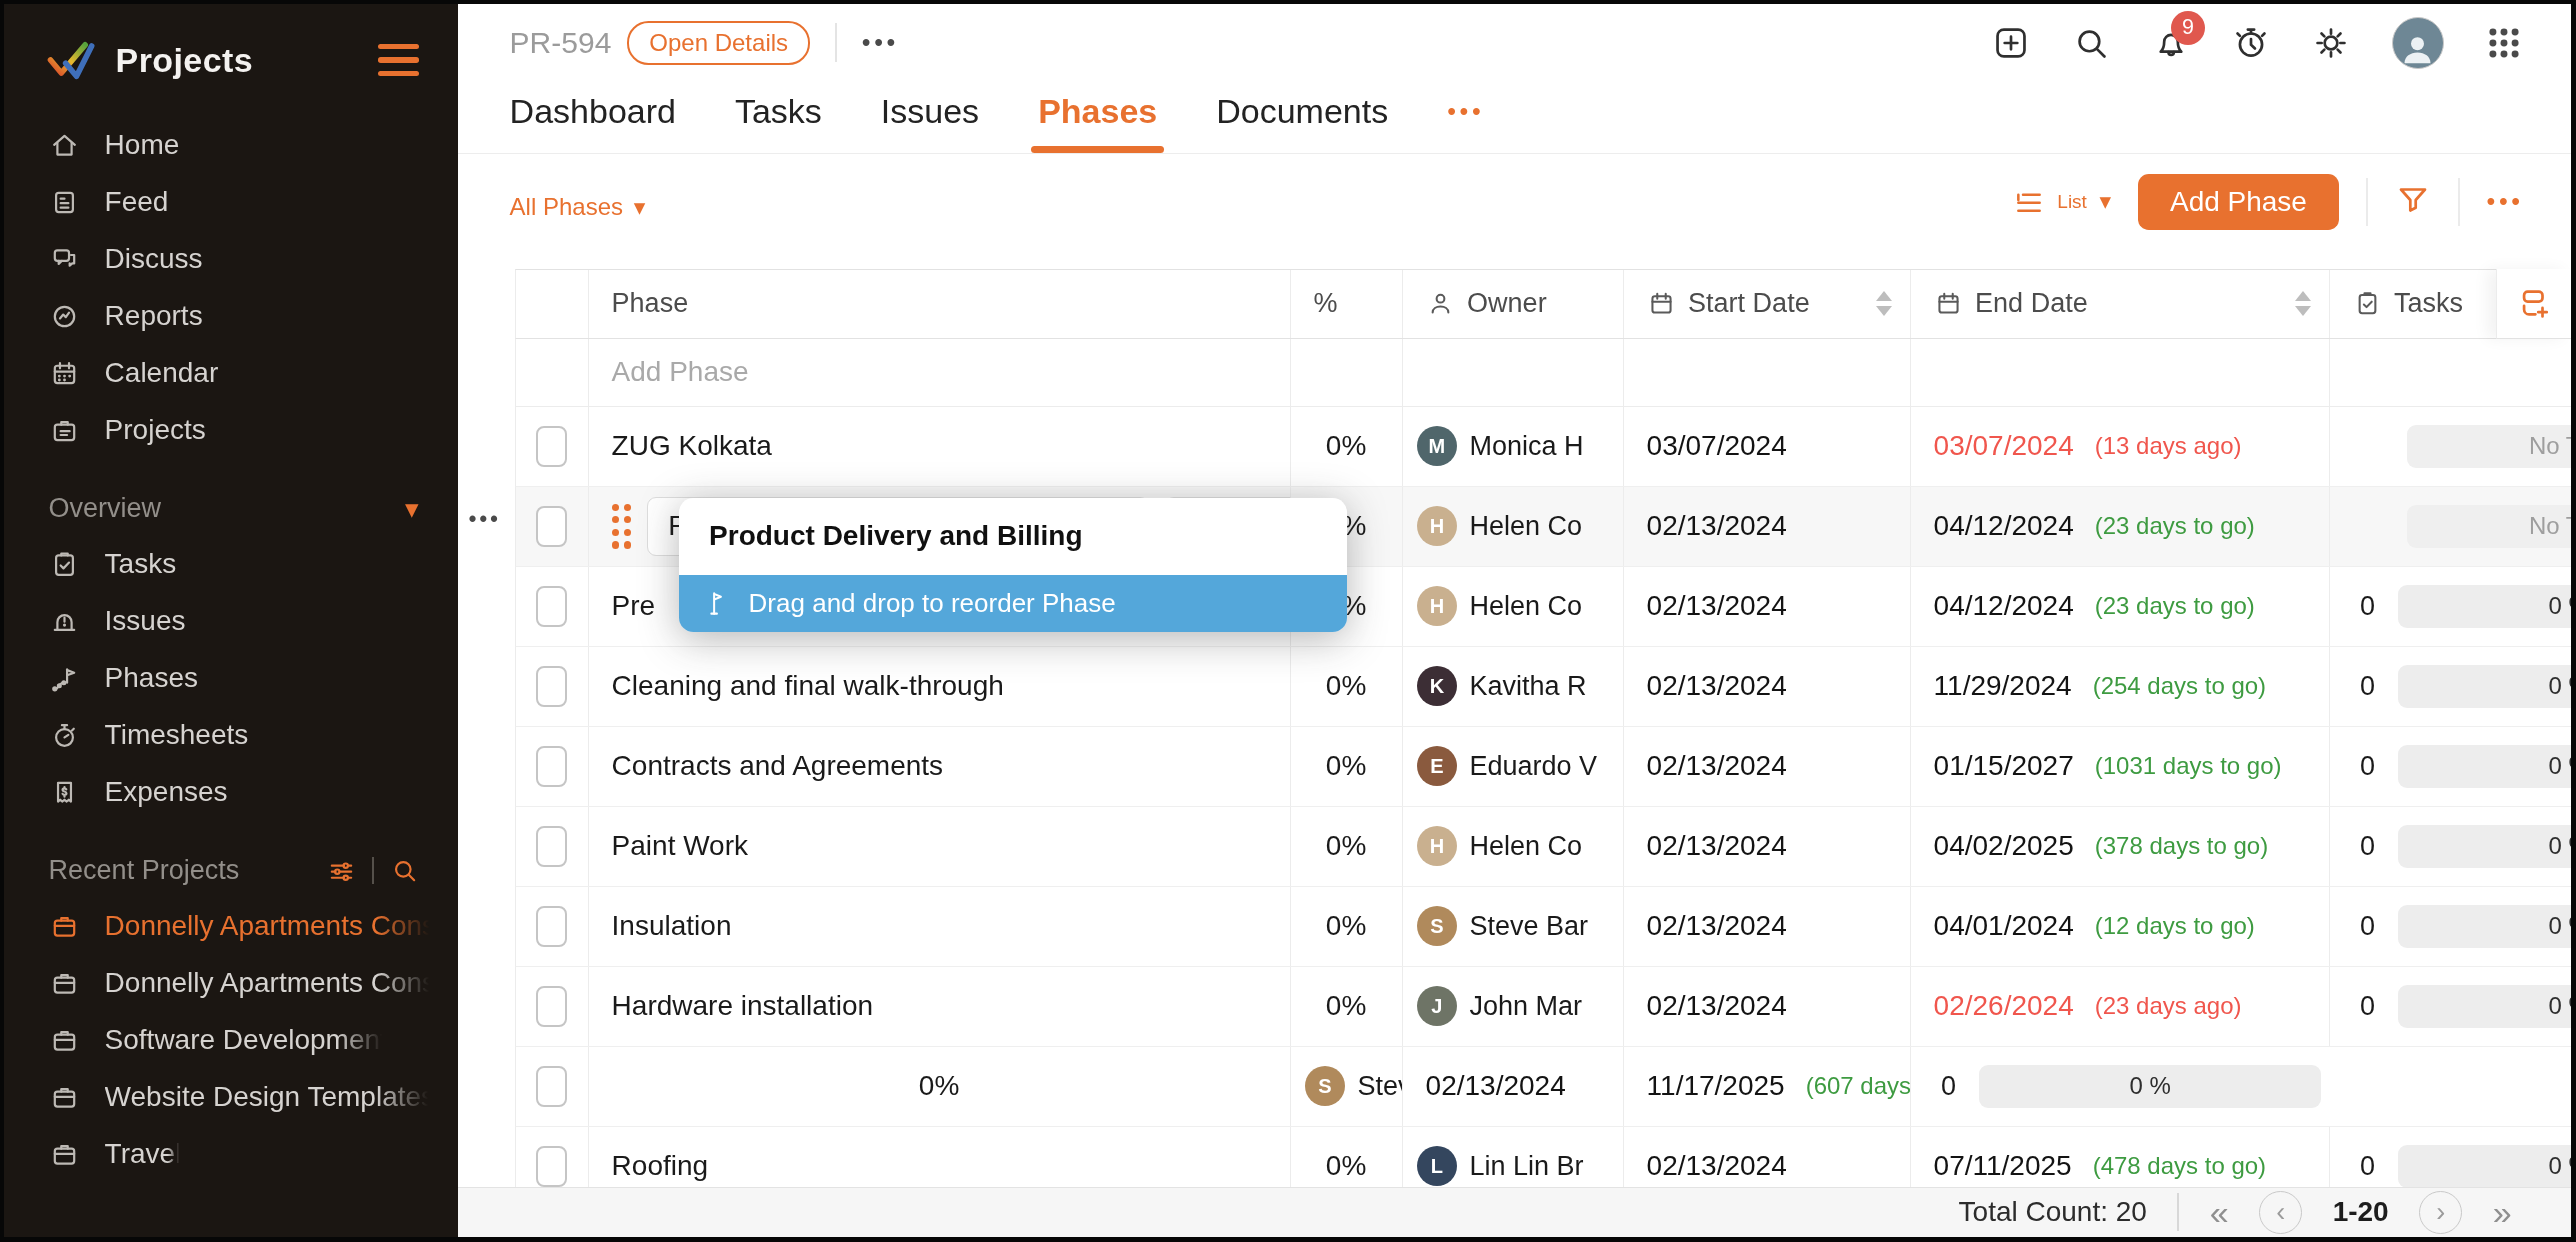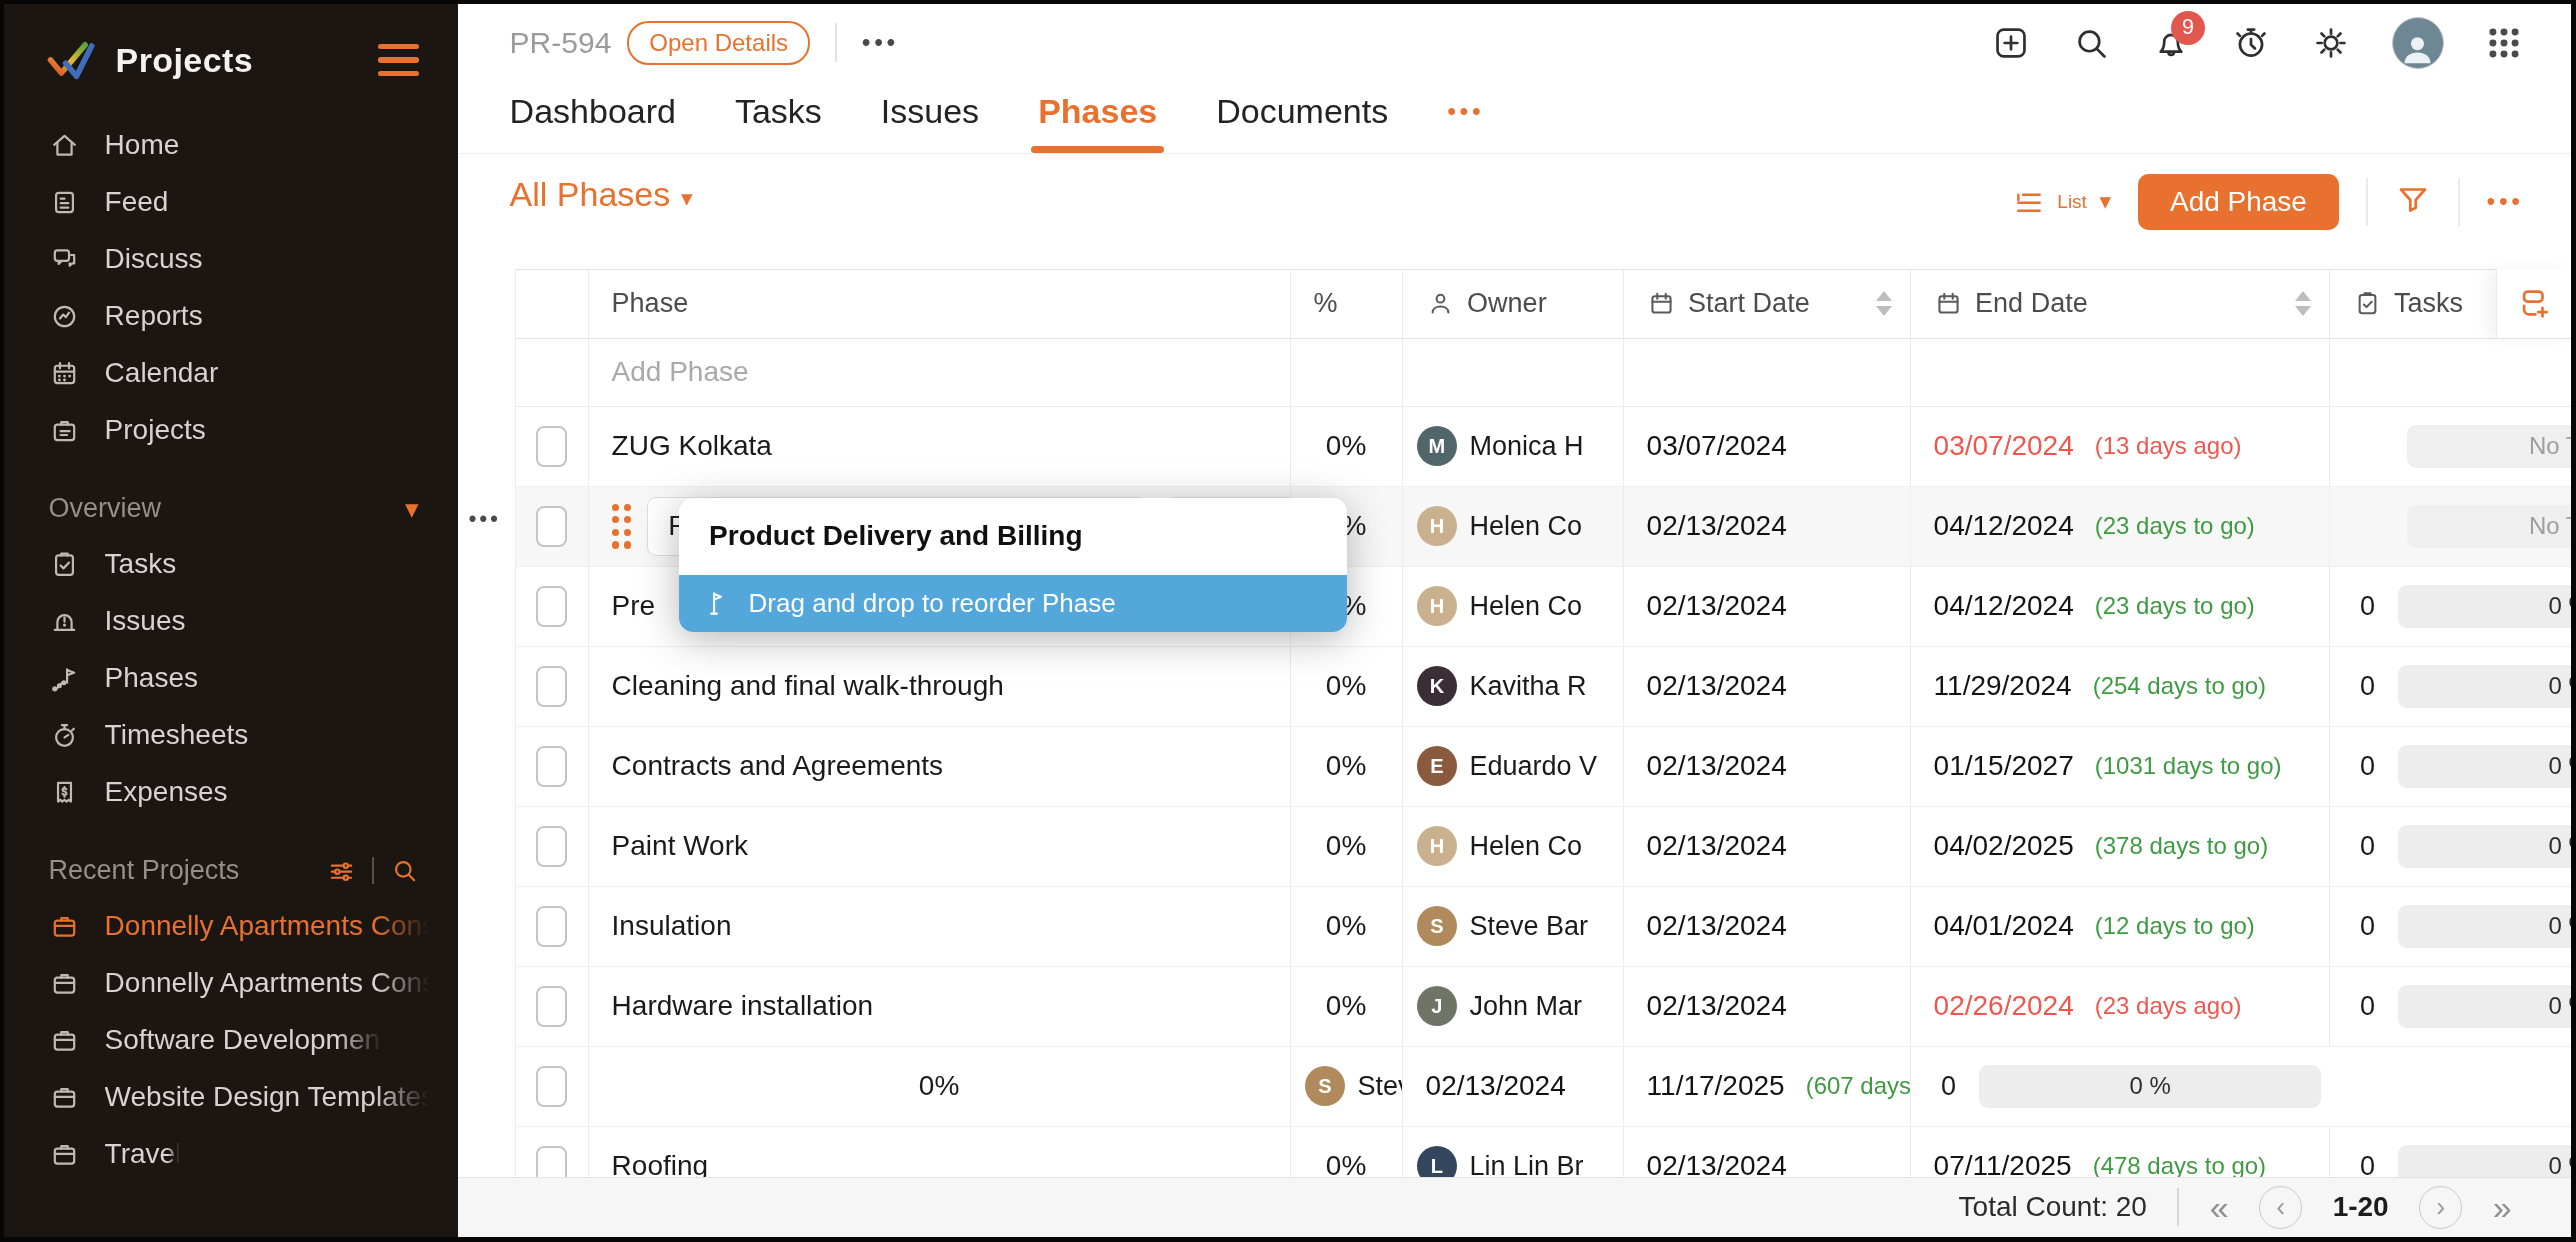--- a/index.html
+++ b/index.html
@@ -48,21 +48,21 @@
   .top-ic svg{width:38px; height:38px;}
   .badge{position:absolute; top:-12.5px; right:-14.3px; min-width:34px; height:34px; border-radius:17px; background:#e0584e; color:#fff; font-size:21.5px; display:flex; align-items:center; justify-content:center; padding:0 7.2px;}
   .avatar-top{width:52px; height:52px; border-radius:50%; background:#6e8795; border:1.8px solid #c9c9c9; overflow:hidden; display:flex; align-items:flex-end; justify-content:center; cursor:pointer;}
   .avatar-top svg{width:39px; height:39px; color:#ecf1f4;}
   .tabs{height:84px; display:flex; align-items:center; gap:59px; padding:0 47px 0 52px; border-bottom:1.8px solid #ededed;}
   .tab{font-size:34px; color:#232323; cursor:pointer; position:relative; height:100%; display:flex; align-items:center;}
   .tab.active{color:var(--accent); font-weight:600;}
   .tab.active::after{content:""; position:absolute; left:-7.2px; right:-7.2px; bottom:0; height:6.3px; border-radius:3.6px; background:var(--accent);}
 
   .toolbar{height:115px; display:flex; align-items:flex-start; padding:20px 47px 0 52px;}
-  .scope{display:flex; align-items:center; gap:10.8px; color:var(--accent); font-size:34px; cursor:pointer; margin-top:1px;}
+  .scope{display:flex; align-items:center; gap:10.8px; color:var(--accent); font-size:24px; cursor:pointer; margin-top:19px;}
   .caret::after{content:"▾"; font-size:23px;}
   .tb-right{margin-left:auto; display:flex; align-items:center; gap:27px;}
   .view-switch{display:flex; align-items:center; gap:12.5px; color:var(--accent); font-size:19px; cursor:pointer;}
   .view-switch svg{width:32px; height:32px;}
   .add-btn{background:var(--accent); color:#fff; border:none; border-radius:10.8px; padding:0 32px; height:56px; font-size:28px; font-family:inherit; cursor:pointer;}
   .tb-div{width:1.8px; height:48px; background:#ebebeb;}
   .funnel{color:var(--accent); cursor:pointer;}
   .funnel svg{width:36px; height:36px;}
 
   
@@ -111,21 +111,21 @@
 
   .ghost{position:absolute; left:164px; top:229px; width:668px; height:134px; background:#fff; border-radius:14.3px; box-shadow:0 7.2px 39px rgba(50,50,50,.35); overflow:hidden; z-index:40; display:flex; flex-direction:column;}
   .ghost-title{flex:1; display:flex; align-items:center; padding:0 30.5px; font-size:28px; font-weight:600; color:#101010;}
   .ghost-bar{height:57px; background:var(--blue); color:#fff; display:flex; align-items:center; gap:18px; padding:0 25px; font-size:26px;}
   .ghost-bar svg{width:27px; height:27px; flex:none;}
 
   .gutter-dots{position:absolute; left:10.8px; top:502px; z-index:5; color:#4a4a4a; font-size:23px; letter-spacing:2.7px; cursor:pointer;}
   .gutter-dots::after{content:"•••";}
 
   
-  .footer{position:absolute; left:0; right:0; bottom:0; height:60px; background:#f6f6f6; border-top:1.8px solid #e3e3e3; display:flex; align-items:center; justify-content:flex-end; gap:30.5px; padding-right:59px; z-index:60;}
+  .footer{position:absolute; left:0; right:0; bottom:0; height:50px; background:#f6f6f6; border-top:1.8px solid #e3e3e3; display:flex; align-items:center; justify-content:flex-end; gap:30.5px; padding-right:59px; z-index:60;}
   .total{font-size:28px; color:#2c2c2c;}
   .f-div{width:1.8px; height:38px; background:#d8d8d8;}
   .pg{color:#8f8f8f; font-size:34px; cursor:pointer; line-height:1;}
   .pg-first::after{content:"«";}
   .pg-last::after{content:"»";}
   .pg-circ{width:43px; height:43px; border:1.8px solid #c9c9c9; border-radius:50%; color:#9b9b9b; font-size:27px; display:flex; align-items:center; justify-content:center; cursor:pointer;}
   .pg-prev::after{content:"‹";}
   .pg-next::after{content:"›";}
   .range{font-size:28px; font-weight:700; color:#1d1d1d;}
 </style>

